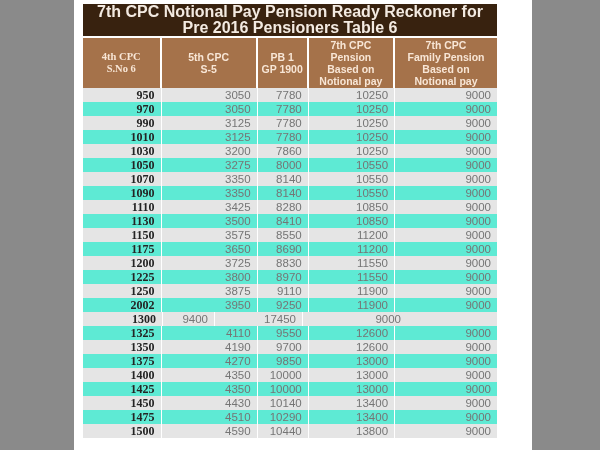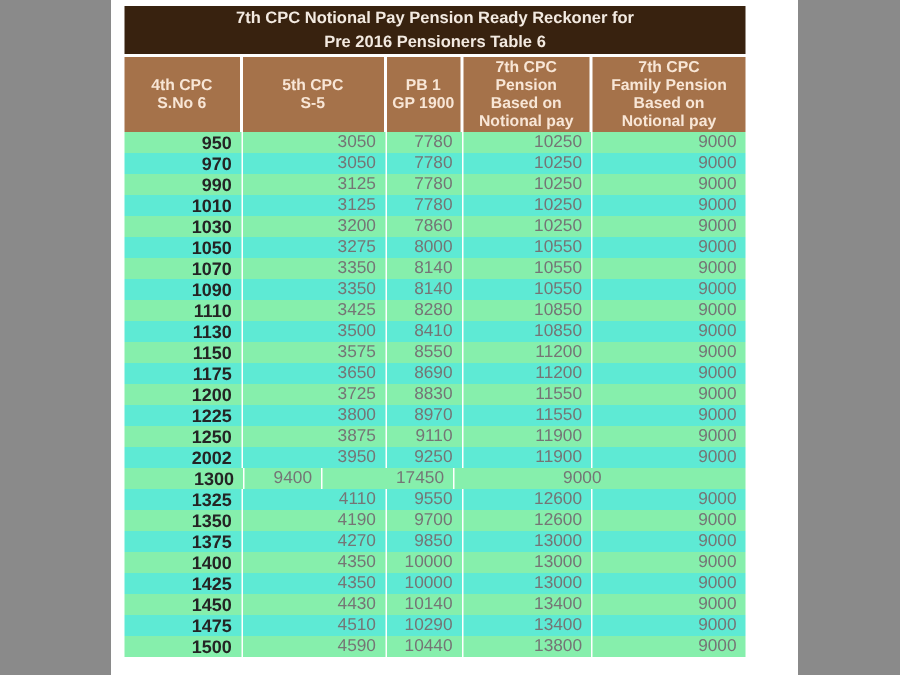--- a/index.html
+++ b/index.html
@@ -23,21 +23,21 @@
     left: 9px;
     top: 4px;
     width: 414px;
   }
   .title-bar {
     height: 32px;
     background: #38220f;
     color: #f3eae1;
     text-align: center;
     font-weight: 700;
-    font-size: 11px;
+    font-size: 16px;
     line-height: 16px;
     margin-bottom: 2px;
   }
   .header-row {
     display: flex;
     height: 50px;
     background: #a5724a;
   }
   .h-cell {
     display: flex;
@@ -45,29 +45,29 @@
     justify-content: center;
     text-align: center;
     color: #f8e6d6;
     font-weight: 700;
     font-size: 10.5px;
     line-height: 12px;
     white-space: pre-line;
     border-right: 2px solid #ffffff;
   }
   .h-cell:last-child { border-right: none; }
-  .w0 { width: 80px; }
+  .w0 { width: 80px; font-family: Liberation Serif, serif; }
   .w1 { width: 98px; }
   .w2 { width: 52px; }
   .w3 { width: 88px; }
   .w4 { width: 104px; }
   .data-row {
     display: flex;
     height: 14px;
-    background: #86efac;
+    background: #e5e5e5;
   }
   .data-row.alt { background: #5eead4; }
   .d-cell {
     display: flex;
     align-items: center;
     justify-content: flex-end;
     padding-right: 6px;
     font-size: 11.5px;
     color: #757575;
     border-right: 1px solid #ffffff;

